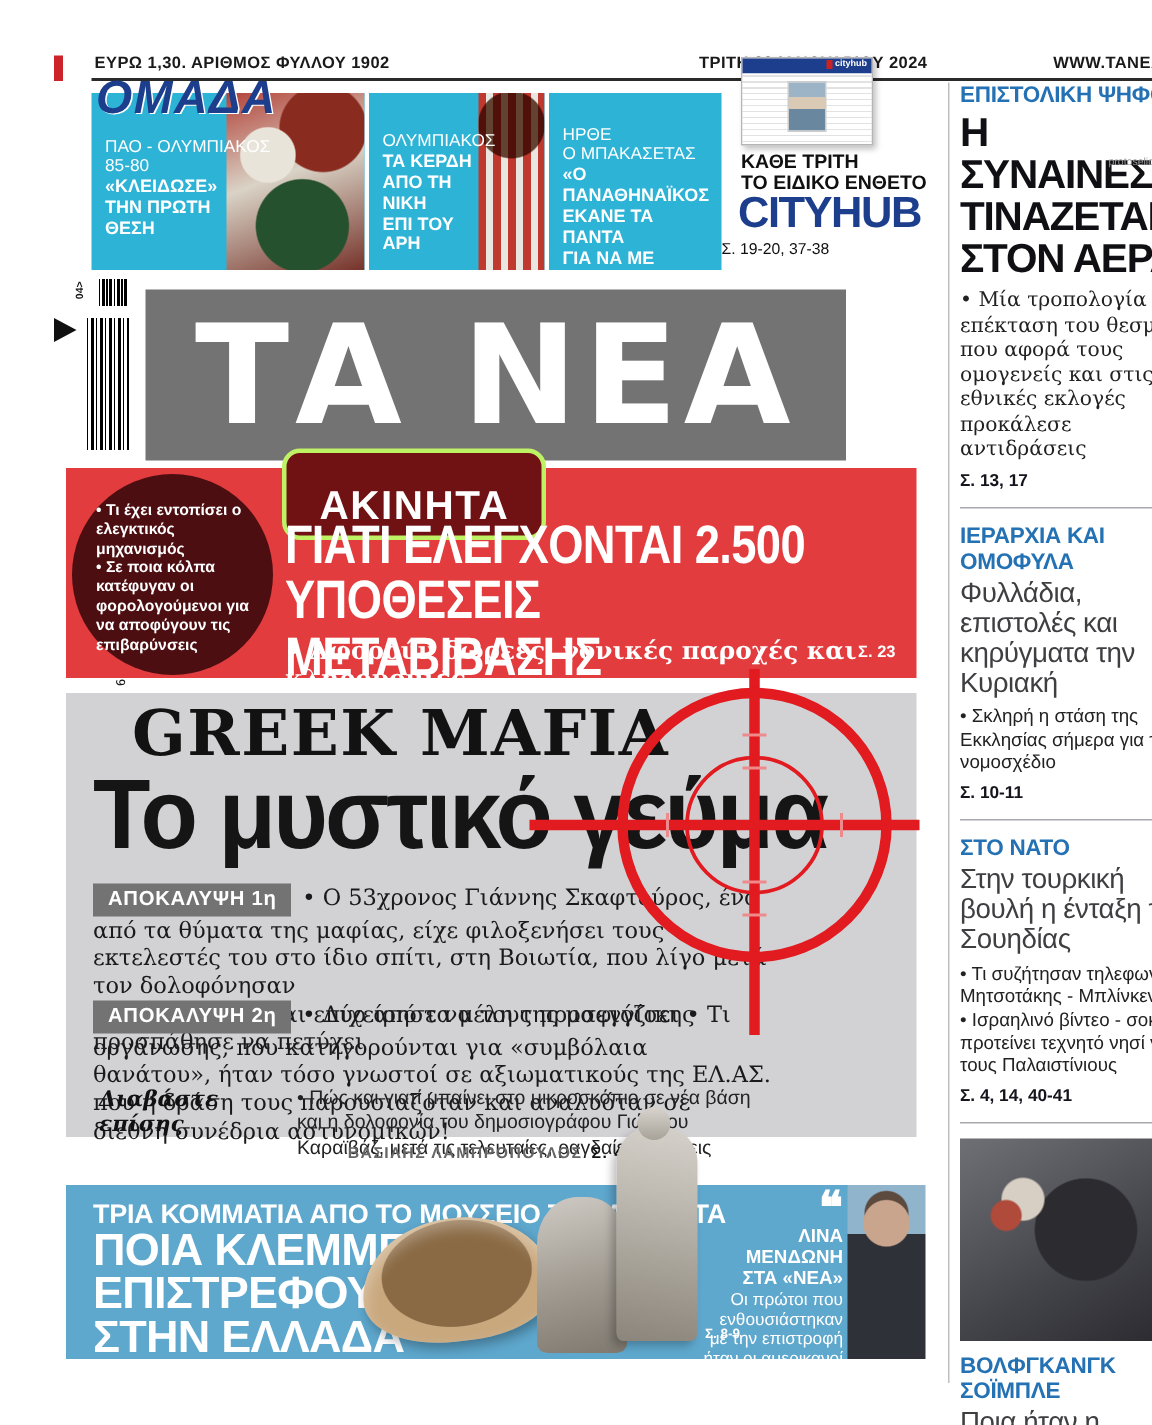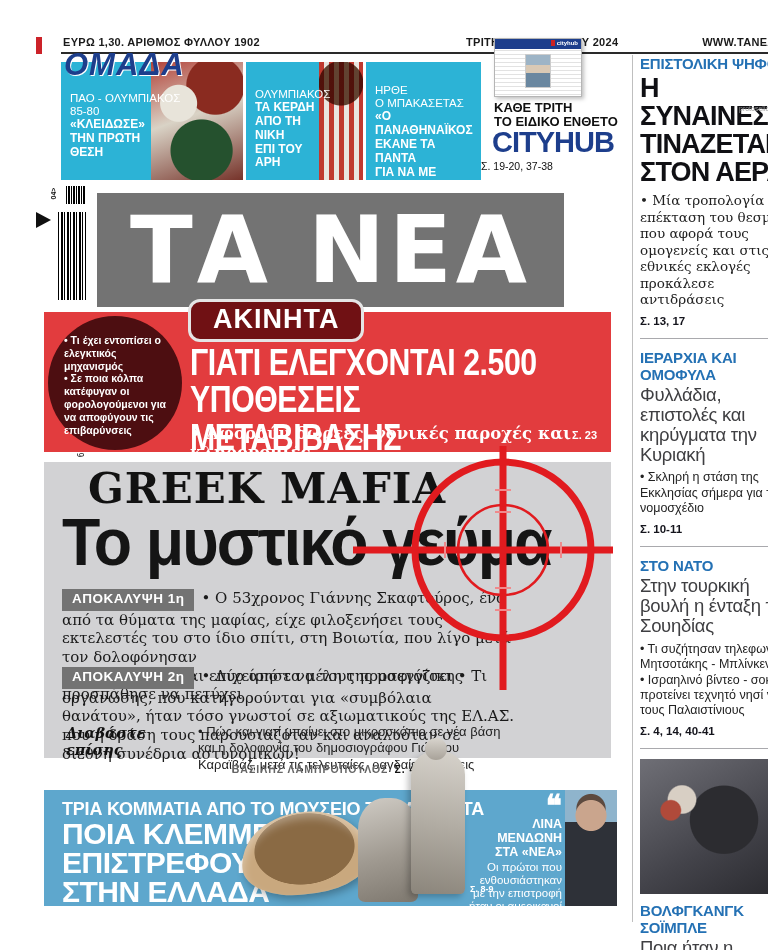--- a/index.html
+++ b/index.html
@@ -65,22 +65,22 @@
     background:repeating-linear-gradient(90deg,#000 0 1px,#fff 1px 2px,#000 2px 4px,#fff 4px 5px); }
   .barcode-top { position:absolute; left:12px; top:190px; font-size:7px; font-weight:700; color:#111;
     transform:rotate(-90deg); }
 
   
   .lead { position:absolute; left:8px; top:312px; width:567px; height:140px; background:#e23c3e; }
   .lead-circle { position:absolute; left:4px; top:4px; width:134px; height:134px; border-radius:50%;
     background:#4d0e11; }
   .lead-circle .txt { position:absolute; left:16px; top:18px; width:104px; color:#fff; font-size:10.5px;
     line-height:1.22; font-weight:600; }
-  .lead-tag { position:absolute; left:144px; top:-13px; background:#701114; border:3px solid #e5e5e5;
-    border-radius:12px; color:#fff; font-size:27px; font-weight:800; padding:2px 22px 4px; letter-spacing:1px; }
+  .lead-tag { position:absolute; left:144px; top:-13px; background:#701114; border:3px solid #bef264;
+    border-radius:12px; color:#fff; font-size:27px; font-weight:800; padding:20px 22px 4px; letter-spacing:1px; }
   .lead-head { position:absolute; left:146px; top:32px; color:#fff; font-size:36px; font-weight:900;
     line-height:1.04; letter-spacing:-.5px; transform:scaleX(.84); transform-origin:left; white-space:pre-line; }
   .lead-sub { position:absolute; left:146px; top:112px; color:#fff; font-size:16.5px; font-weight:700;
     font-family:"DejaVu Serif", serif; }
   .lead-page { position:absolute; right:14px; top:117px; color:#fff; font-size:11px; font-weight:800; }
 
   
   .grey { position:absolute; left:8px; top:462px; width:567px; height:296px; background:#d2d2d4; }
   .gm-kicker { position:absolute; left:44px; top:2px; font-family:"DejaVu Serif", serif; font-size:42px;
     font-weight:900; color:#121212; letter-spacing:1px; }

